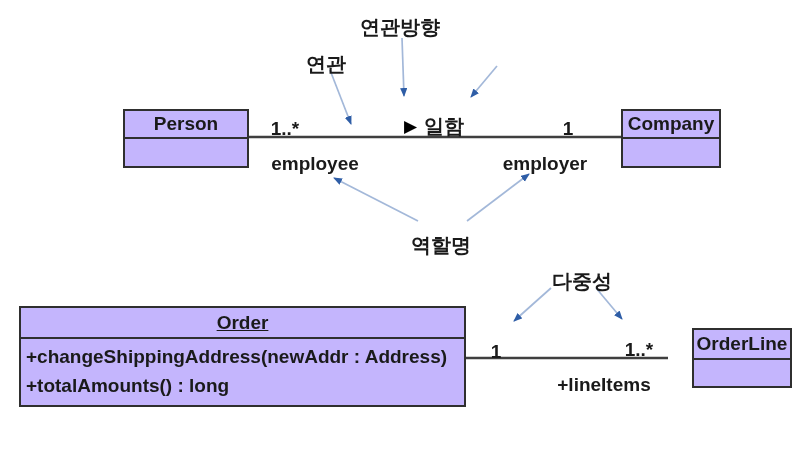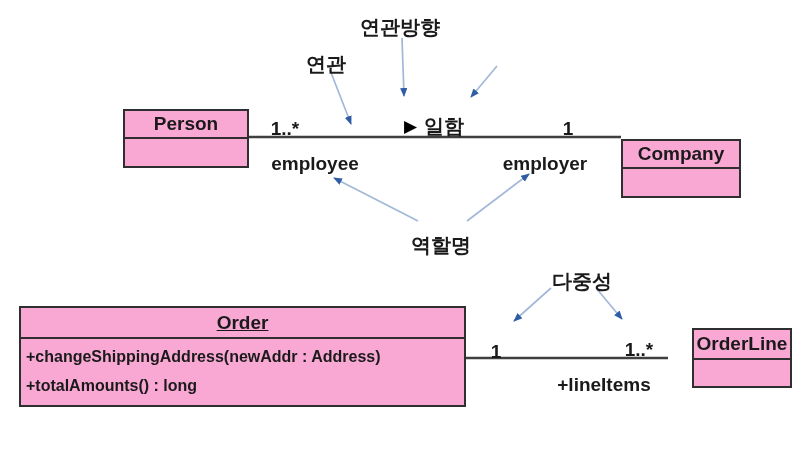--- a/index.html
+++ b/index.html
@@ -4,43 +4,43 @@
 <style>
   * { margin:0; padding:0; box-sizing:border-box; }
   html,body { background:#ffffff; }
   body { font-family:"Liberation Sans","DejaVu Sans",sans-serif; color:#1a1a1a; }
   .canvas {
     position:relative; width:807px; height:453px; background:#ffffff; overflow:hidden;
   }
   .svg-layer { position:absolute; left:0; top:0; width:807px; height:453px; pointer-events:none; }
 
   .uml-class {
-    position:absolute; border:2px solid #2f2f2f; background:#f9a8d4;
+    position:absolute; border:2px solid #2f2f2f; background:#c4b5fd;
     display:flex; flex-direction:column;
   }
   .uml-title {
     border-bottom:2px solid #2f2f2f; font-weight:700; text-align:center;
     font-size:19px; display:flex; align-items:center; justify-content:center;
   }
   .uml-body { flex:1; }
-  .uml-methods { padding:3px 4px 0 5px; font-size:16px; font-weight:600; }
+  .uml-methods { padding:3px 4px 0 5px; font-size:19px; font-weight:600; }
   .uml-methods div { line-height:29px; white-space:nowrap; }
 
   .lbl {
     position:absolute; white-space:nowrap; transform:translateX(-50%);
     font-size:19px; font-weight:600; color:#1a1a1a;margin-top:11px;
   }
   .lbl-ko { font-size:20px; }
   .assoc-name { display:flex; align-items:center; gap:7px; font-size:20px; }
   .assoc-name .tri { font-size:17px; line-height:1; color:#000; }
 
   
   #person-box   { left:123px; top:109px; width:126px; height:59px; }
   #person-box   .uml-title { height:28px; }
-  #company-box  { left:621px; top:109px; width:120px; height:59px;margin-top:30px; }
+  #company-box  { left:621px; top:109px; width:100px; height:59px; }
   #company-box  .uml-title { height:28px; }
   #order-box    { left:19px;  top:306px; width:447px; height:101px; }
   #order-box    .uml-title { height:31px;text-decoration:underline; }
   #orderline-box{ left:692px; top:328px; width:100px; height:60px; }
   #orderline-box.uml-class .uml-title { height:30px; }
 </style>
 </head>
 <body>
 
 <div class="canvas">

